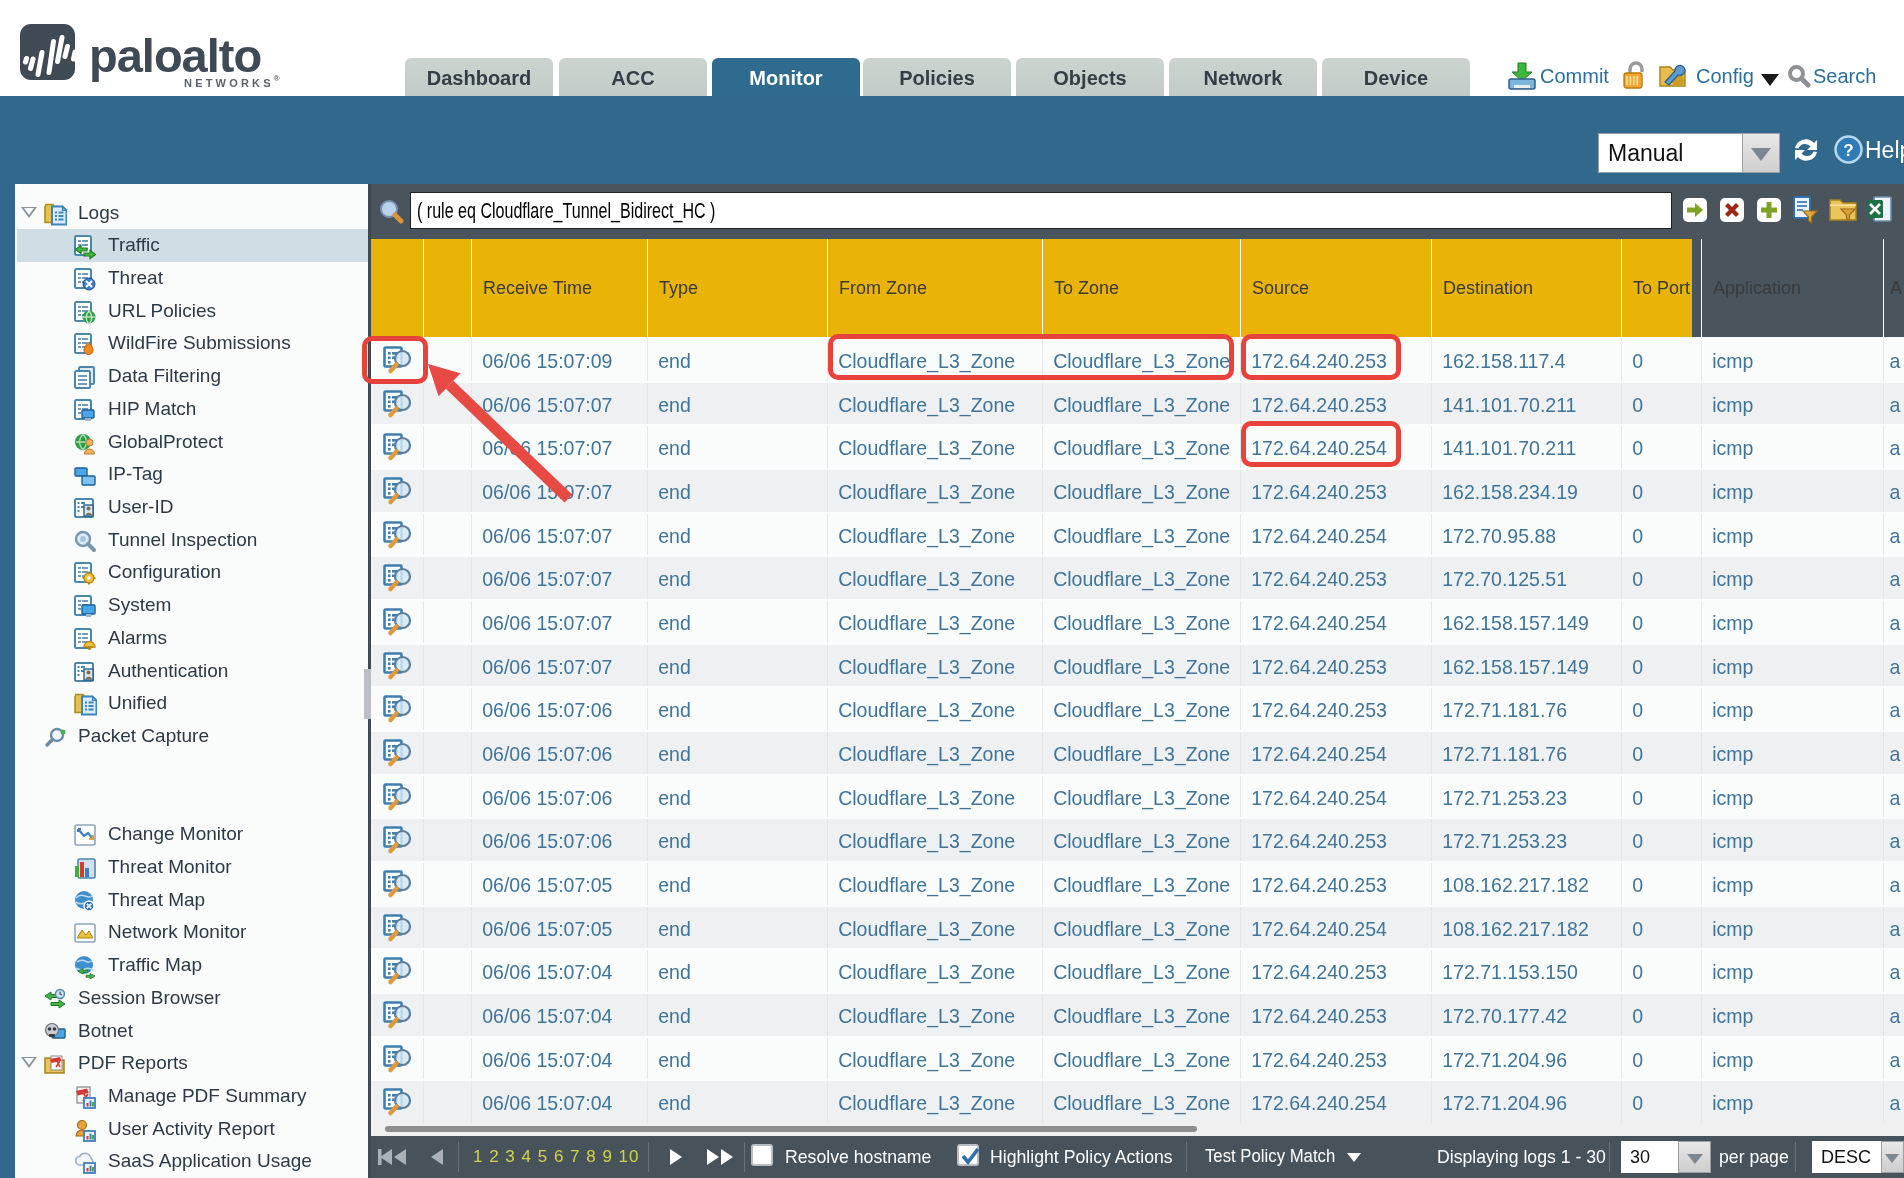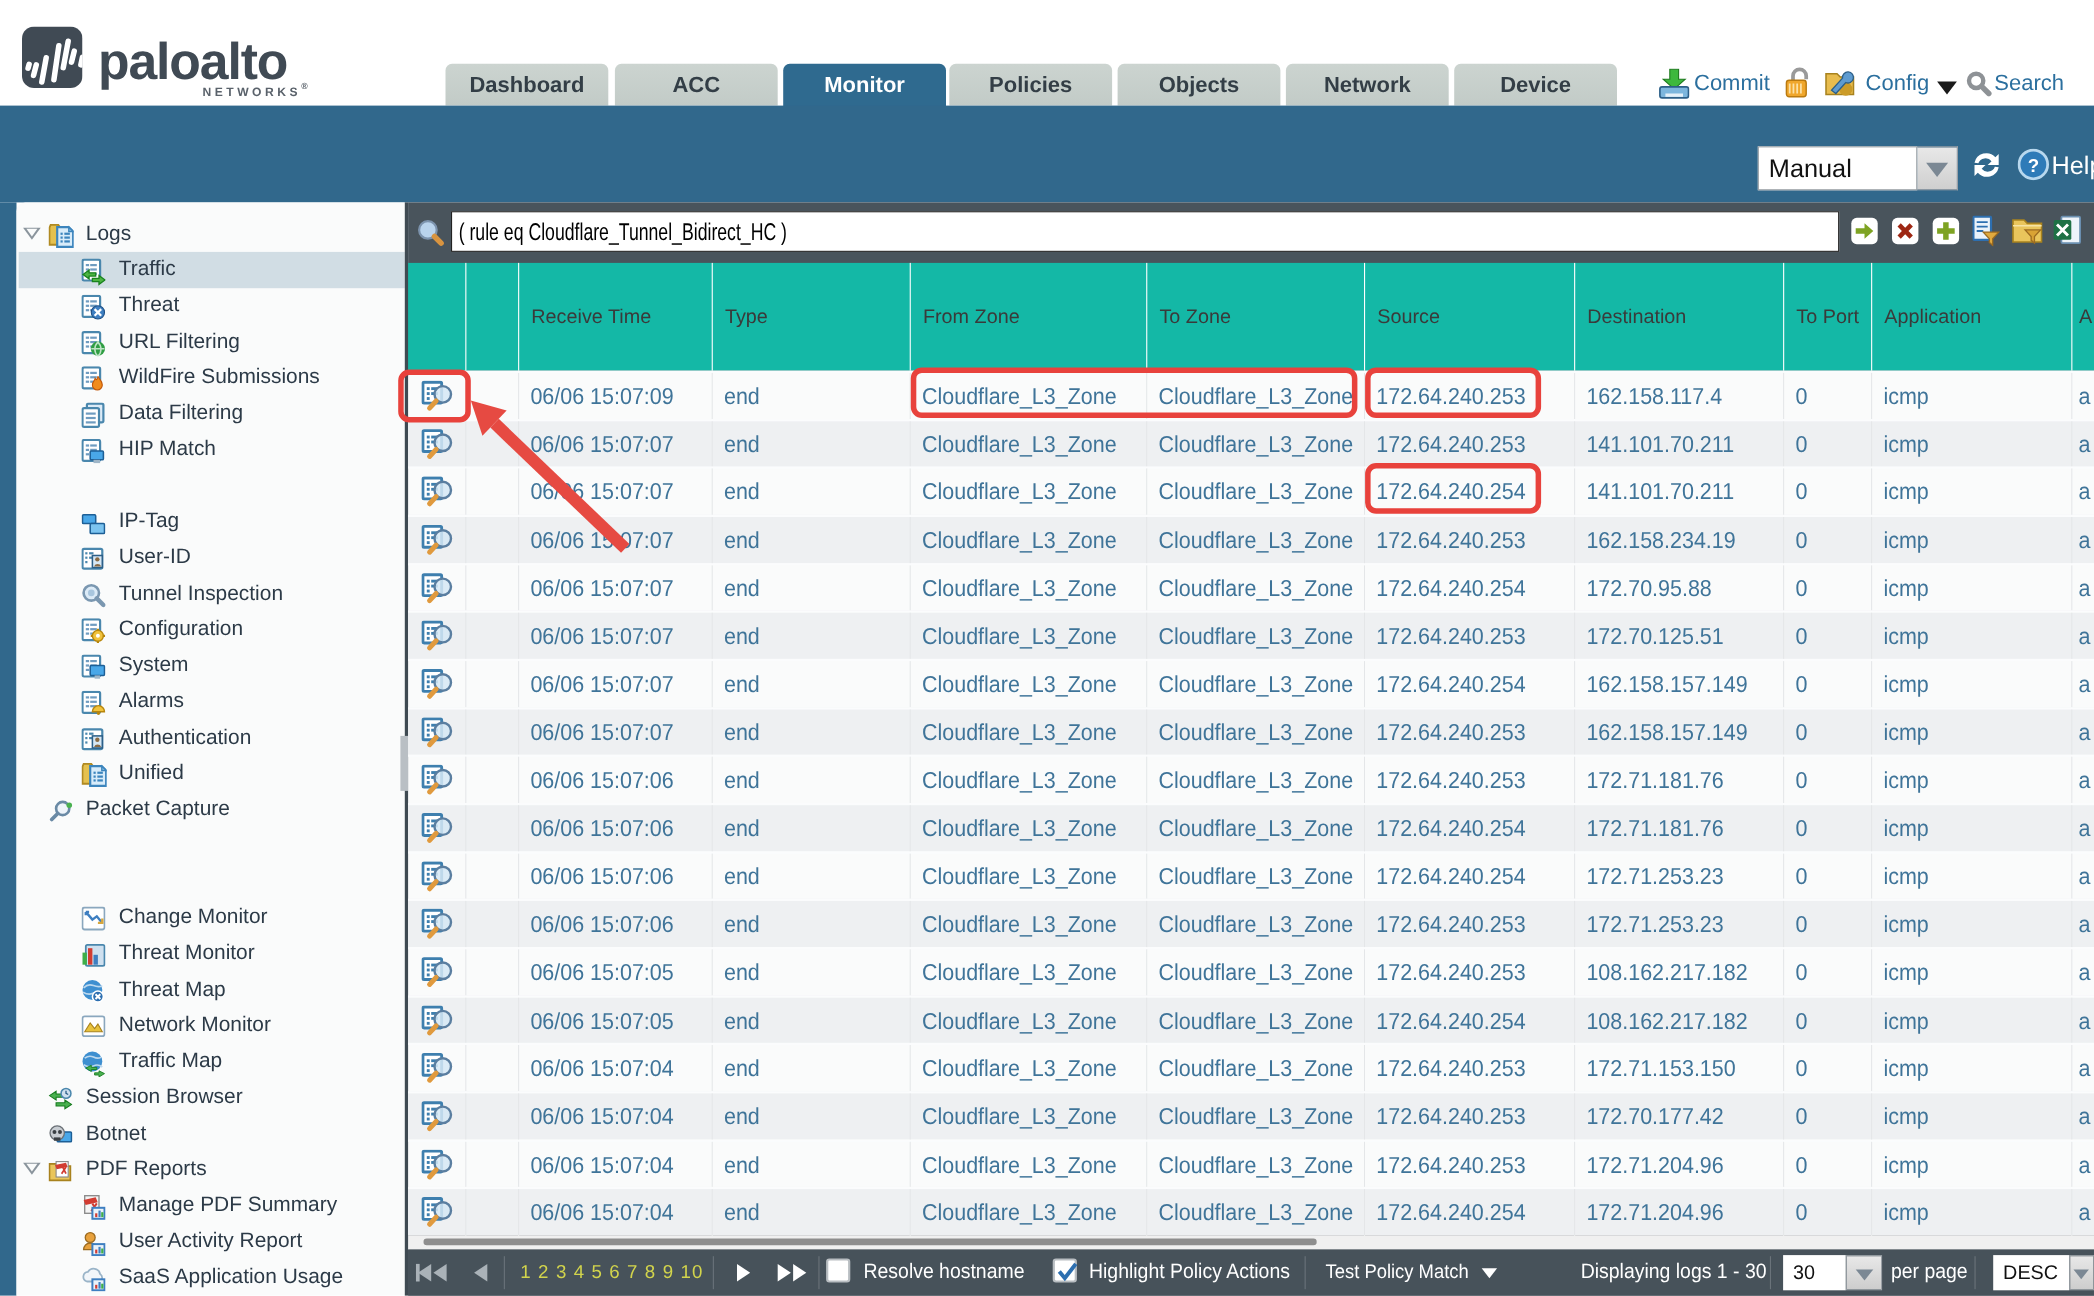--- a/index.html
+++ b/index.html
@@ -35,21 +35,21 @@
 .sel { position:absolute; left:2px; width:351px; height:33px; background:#d1dde4; }
 .exp { position:absolute; width:0; height:0; border-left:8px solid transparent; border-right:8px solid transparent; border-top:11px solid #8a949c; top:10px; }
 .exp:after { content:""; position:absolute; left:-5px; top:-10px; border-left:5px solid transparent; border-right:5px solid transparent; border-top:7px solid #fafbfb; }
 
 
 #content { position:absolute; left:371px; top:184px; width:1533px; height:994px; background:#49545c; }
 #filterinput { position:absolute; left:39px; top:8px; width:1262px; height:37px; background:#fff; border:1px solid #222; color:#000; line-height:35px; padding-left:6px; white-space:nowrap; }
 .fbtn { position:absolute; top:14px; width:24px; height:24px; background:#fff; border-radius:5px; }
 
 
-#thead { position:absolute; left:0; top:55px; width:1533px; height:98px; background:#14b8a6; }
+#thead { position:absolute; left:0; top:55px; width:1321px; height:98px; background:#eab308; }
 #thead .hc { position:absolute; top:0; height:98px; border-left:1px solid #fff; font-size:18px; color:#3a3a3a; line-height:98px; padding-left:11px; }
 #rows { position:absolute; left:0; top:153px; width:1533px; height:786px; background:#fafbfb; }
 .row { position:absolute; left:0; width:1533px; height:44px; color:#3f7499; border-top:2px solid #fbfcfd; }
 .row.alt { background:#eef0f2; }
 .row .c { position:absolute; top:0; height:43px; line-height:43px; padding-left:11px; border-left:1px solid #e4e6e8; white-space:nowrap; font-size:21px; transform:scaleX(.93); transform-origin:0 50%; }
 .row svg.ri { position:absolute; left:12px; top:7px; }
 
 
 #hscroll { position:absolute; left:0; top:939px; width:1533px; height:13px; background:#f0f0f0; }
 #hthumb { position:absolute; left:14px; top:3px; width:812px; height:6px; background:#8e8e8e; border-radius:3px; }
@@ -203,21 +203,21 @@
               <rect x="8" y="5" width="6" height="2"></rect>
               <rect x="4" y="9" width="3" height="2"></rect>
               <rect x="8" y="9" width="6" height="2"></rect>
               <rect x="4" y="13" width="3" height="2"></rect>
               <rect x="8" y="13" width="6" height="2"></rect>
             </g>
             <circle cx="15" cy="16" r="6.5" fill="#2f9e43"></circle>
             <path d="M9 16 h12 M15 10 a9 9 0 0 1 0 13 M15 10 a9 9 0 0 0 0 13" stroke="#bfe3c6" stroke-width="1.4" fill="none"></path>
           </svg>
         </span>
-        <span class="lbl" style="left:93px">URL Filtering</span>
+        <span class="lbl" style="left:93px">URL Policies</span>
       </div>
 <div class="ti" style="left:0;top:143.4px;width:353px">
         <span style="position:absolute;left:59px;top:3px">
           <svg width="22" height="23" viewBox="0 0 22 23">
             <rect x="1" y="1" width="16" height="19" rx="1.5" fill="#fff" stroke="#4a87ad" stroke-width="2"></rect>
             <g fill="#6f9cc0">
               <rect x="4" y="5" width="3" height="2"></rect>
               <rect x="8" y="5" width="6" height="2"></rect>
               <rect x="4" y="9" width="3" height="2"></rect>
               <rect x="8" y="9" width="6" height="2"></rect>
@@ -253,20 +253,31 @@
               <rect x="4" y="9" width="3" height="2"></rect>
               <rect x="8" y="9" width="6" height="2"></rect>
               <rect x="4" y="13" width="3" height="2"></rect>
               <rect x="8" y="13" width="6" height="2"></rect>
             </g>
             <rect x="8" y="11" width="12" height="8" rx="1" fill="#49a7e8" stroke="#1d5f96" stroke-width="1.4"></rect>
             <rect x="11" y="19" width="6" height="3" fill="#9fb6c8"></rect>
           </svg>
         </span>
         <span class="lbl" style="left:93px">HIP Match</span>
+      </div>
+<div class="ti" style="left:0;top:241.5px;width:353px">
+        <span style="position:absolute;left:59px;top:3px">
+          <svg width="22" height="23" viewBox="0 0 22 23">
+            <circle cx="9" cy="10" r="8" fill="#2f9e43"></circle>
+            <path d="M2 10 h14 M9 2.5 a10 10 0 0 1 0 15 M9 2.5 a10 10 0 0 0 0 15" stroke="#b5ddba" stroke-width="1.3" fill="none"></path>
+            <circle cx="15.5" cy="10.5" r="3.5" fill="#f2b35c" stroke="#b97a2a"></circle>
+            <path d="M10.5 22 a5 5 0 0 1 10 0 z" fill="#f2b35c" stroke="#b97a2a"></path>
+          </svg>
+        </span>
+        <span class="lbl" style="left:93px">GlobalProtect</span>
       </div>
 <div class="ti" style="left:0;top:274.3px;width:353px">
         <span style="position:absolute;left:59px;top:3px">
           <svg width="22" height="23" viewBox="0 0 22 23">
             <rect x="1" y="4" width="12" height="8" rx="1" fill="#49a7e8" stroke="#1d5f96" stroke-width="1.4"></rect>
             <rect x="8" y="12" width="13" height="9" rx="1" fill="#7cc4f0" stroke="#1d5f96" stroke-width="1.4"></rect>
           </svg>
         </span>
         <span class="lbl" style="left:93px">IP-Tag</span>
       </div>

